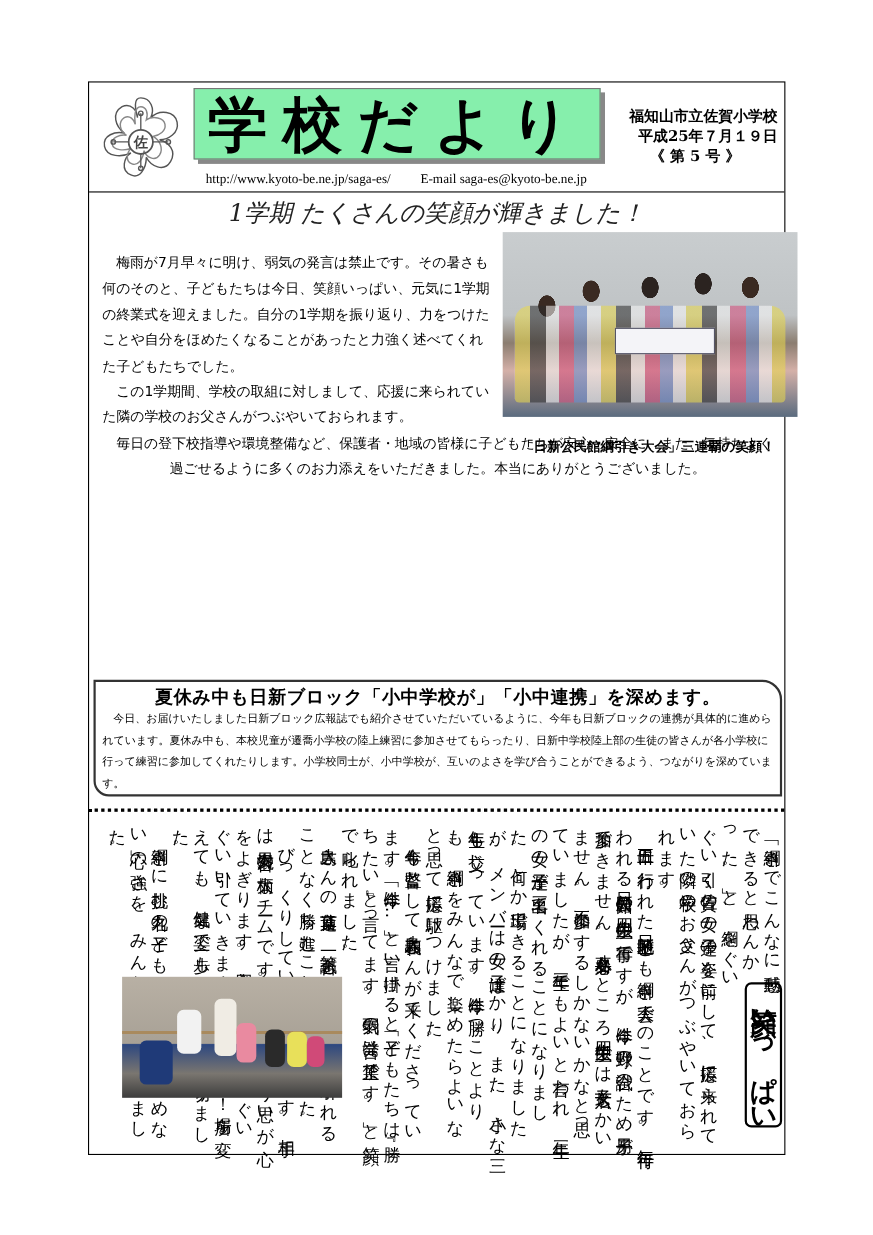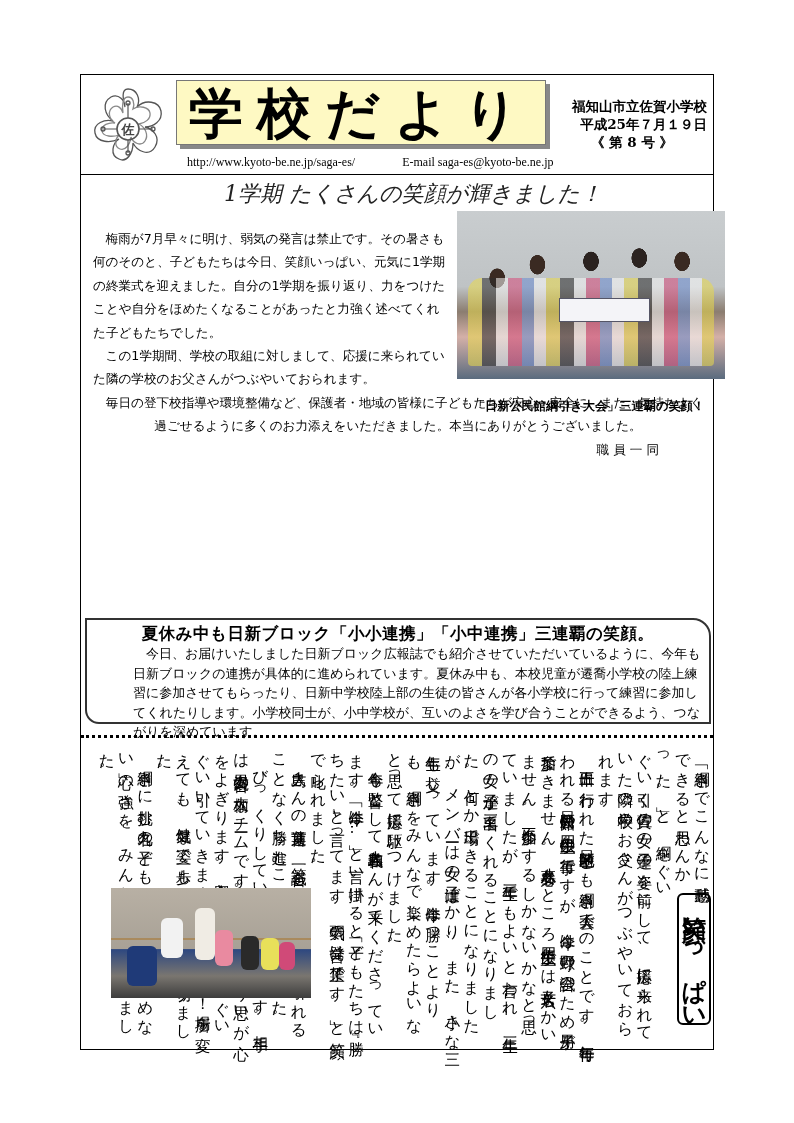--- a/index.html
+++ b/index.html
@@ -9,32 +9,32 @@
   .page-frame {
     position: absolute; left: 80px; top: 74px; width: 634px; height: 976px;
     border: 1.5px solid #000;
   }
 
   
   .header { position: absolute; left: 0; top: 0; width: 100%; height: 100px; border-bottom: 1.5px solid #000; }
   .logo { position: absolute; left: 6px; top: 10px; width: 82px; height: 82px; }
   .title-box {
     position: absolute; left: 95px; top: 5px; width: 370px; height: 65px;
-    border: 1px solid #777; background: #fef9c3;
+    border: 1px solid #777; background: #86efac;
     box-shadow: 4px 4px 0 #888;
     display: flex; align-items: center; justify-content: center;
   }
   .title-text { font-family: "DejaVu Serif", "Liberation Serif", serif; font-weight: bold; font-size: 54px; letter-spacing: 14px; line-height: 1; color: #000; }
   .school-info { position: absolute; right: 6px; top: 22px; width: 170px; text-align: right; font-family: "DejaVu Serif", "Liberation Serif", serif; font-weight: bold; font-size: 13.5px; line-height: 18px; }
   .school-info .issue { text-align: center; padding-left: 20px; }
   .contact-line { position: absolute; left: 106px; top: 80px; font-family: "Liberation Serif", "DejaVu Serif", serif; font-size: 12px; }
-  .contact-line .email { margin-left: 44px; }
+  .contact-line .email { margin-left: 24px; }
 
   
-  .headline { position: absolute; left: 16px; top: 104px; width: 100%; text-align: center; font-family: "DejaVu Serif", "Liberation Serif", serif; font-style: italic; font-size: 22px; color: #222; }
+  .headline { position: absolute; left: 0; top: 104px; width: 100%; text-align: center; font-family: "DejaVu Serif", "Liberation Serif", serif; font-style: italic; font-size: 22px; color: #222; }
 
   
   .article { position: absolute; left: 12px; top: 152px; width: 610px; font-size: 12.6px; line-height: 23.4px; }
   .article p { text-indent: 1em; }
   .photo-main { float: right; width: 252px; height: 172px; margin: -16px -6px 0 8px; position: relative; }
   .photo-main .img {
     width: 268px; height: 168px;
     background:
       radial-gradient(ellipse 8px 10px at 15% 40%, #3a2a22 95%, transparent 100%),
       radial-gradient(ellipse 8px 10px at 30% 32%, #3a2a22 95%, transparent 100%),
@@ -53,21 +53,21 @@
   .signature { text-align: right; padding-right: 44px; }
   .signature2 { text-align: right; padding-right: 44px; }
 
   
   .collab-box {
     position: absolute; left: 4px; top: 543px; width: 626px; height: 106px;
     border: 2px solid #333; border-top-right-radius: 18px; border-bottom-left-radius: 14px;
     padding: 4px 6px;
   }
   .collab-title { text-align: center; font-weight: bold; font-size: 16.5px; line-height: 20px; letter-spacing: .5px; }
-  .collab-body { font-size: 13px; line-height: 19.5px; text-indent: 1em; margin-top: 0; margin-left: 40px; }
+  .collab-body { font-size: 10px; line-height: 19.5px; text-indent: 1em; margin-top: 0; }
 
   .dotted-sep { position: absolute; left: 0; top: 660px; width: 100%; border-top: 3px dotted #000; }
 
   
   .vertical-section { position: absolute; left: 4px; top: 668px; width: 626px; height: 300px; }
   .vertical-text {
     position: absolute; right: 0; top: 0; height: 300px; width: 620px;
     writing-mode: vertical-rl; font-size: 15.6px; line-height: 19.2px; letter-spacing: 1px;
   }
   .vertical-text p { text-indent: 1em; }
@@ -105,46 +105,45 @@
         </g>
         <text x="41" y="49" text-anchor="middle" font-size="13" fill="#444" font-family="DejaVu Serif, serif" font-weight="bold">佐</text>
       </svg>
     </div>
     <div class="title-box">
       <span class="title-text">学校だより</span>
     </div>
     <div class="school-info">
       <div>福知山市立佐賀小学校</div>
       <div>平成25年７月１９日</div>
-      <div class="issue">《 第 8 号 》</div>
+      <div class="issue">《 第 5 号 》</div>
     </div>
     <div class="contact-line">
       <span>http://www.kyoto-be.ne.jp/saga-es/</span>
       <span class="email">E-mail saga-es@kyoto-be.ne.jp</span>
     </div>
   </div>
 
   <div class="headline">1学期 たくさんの笑顔が輝きました！</div>
 
   <div class="article">
     <div class="photo-main">
       <div class="img">
         <div class="kids"></div>
         <div class="sign"></div>
       </div>
       <div class="caption">「日新公民館綱引き大会」三連覇の笑顔！</div>
     </div>
     <p>梅雨が7月早々に明け、弱気の発言は禁止です。その暑さも何のそのと、子どもたちは今日、笑顔いっぱい、元気に1学期の終業式を迎えました。自分の1学期を振り返り、力をつけたことや自分をほめたくなることがあったと力強く述べてくれた子どもたちでした。</p>
     <p>この1学期間、学校の取組に対しまして、応援に来られていた隣の学校のお父さんがつぶやいておられます。</p>
     <p style="padding-right:0;text-align:center;">毎日の登下校指導や環境整備など、保護者・地域の皆様に子どもたちが安心・安全に、また、気持ちよく過ごせるように多くのお力添えをいただきました。本当にありがとうございました。</p>
-    <div class="signature2">職 員 一 同</div>
   </div>
 
   <div class="collab-box">
-    <div class="collab-title">夏休み中も日新ブロック「小小連携」「小中連携」三連覇の笑顔。</div>
+    <div class="collab-title">夏休み中も日新ブロック「小中学校が」「小中連携」を深めます。</div>
     <div class="collab-body">今日、お届けいたしました日新ブロック広報誌でも紹介させていただいているように、今年も日新ブロックの連携が具体的に進められています。夏休み中も、本校児童が遷喬小学校の陸上練習に参加させてもらったり、日新中学校陸上部の生徒の皆さんが各小学校に行って練習に参加してくれたりします。小学校同士が、小中学校が、互いのよさを学び合うことができるよう、つながりを深めています。</div>
   </div>
 
   <div class="dotted-sep"></div>
 
   <div class="vertical-section">
     <div class="vertical-text">
       <div class="badge-wrap">
         <span class="badge">笑顔いっぱい</span>
       </div>

